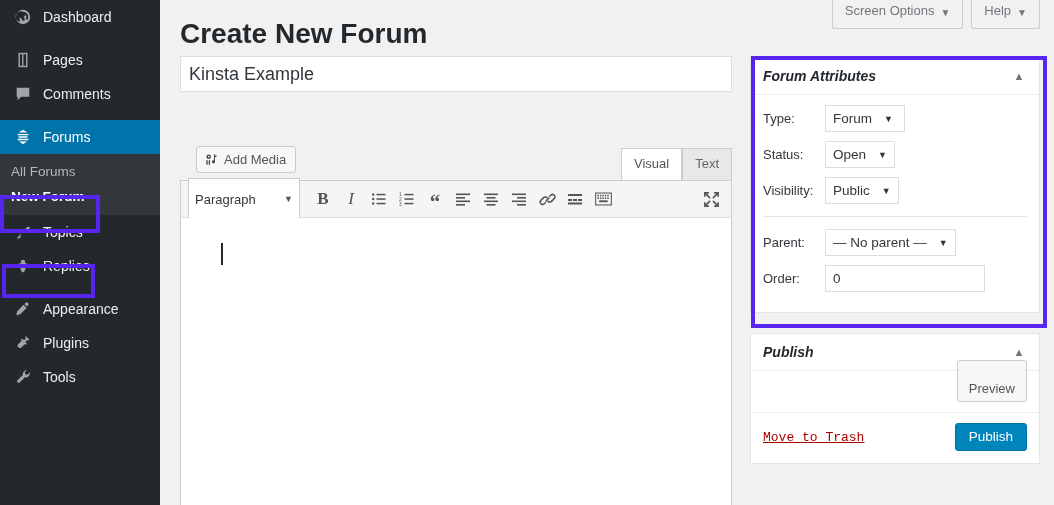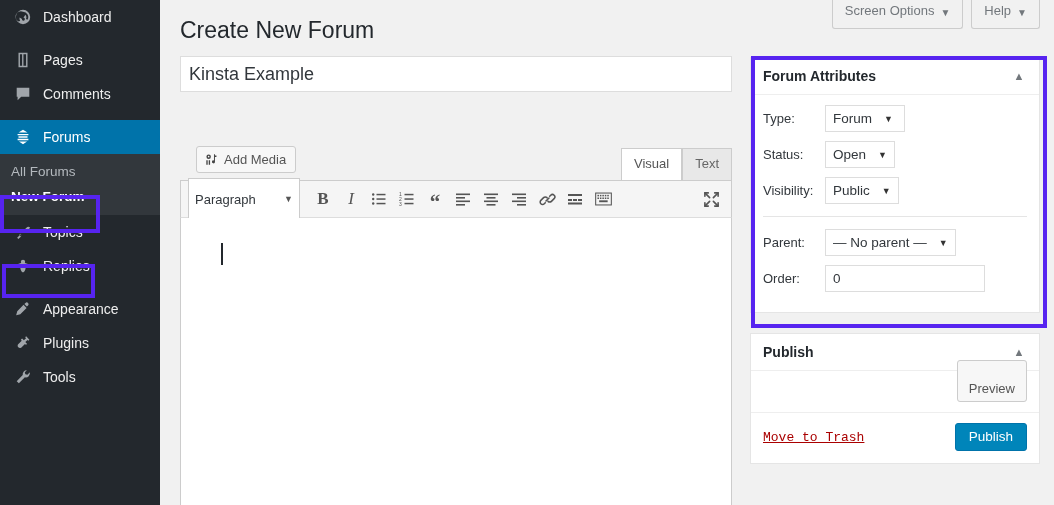--- a/index.html
+++ b/index.html
@@ -91,22 +91,22 @@
   }
   .meta-btn .caret { margin-left: 6px; font-size: 10px; }
 
   
   #main {
     position: absolute; left: 160px; top: 0;
     width: 894px; height: 505px;
   }
   #page-title {
     position: absolute; left: 20px; top: 16px;
-    font-size: 23px;
-    font-weight: normal;
+    font-size: 28px;
+    font-weight: bold;
     color: #23282d;
     line-height: 1.3;
     text-align: center;
   }
   #title-field {
     position: absolute; left: 20px; top: 56px;
     width: 552px; height: 36px;
     background: #fff;
     border: 1px solid #ddd;
     padding: 3px 8px;
@@ -220,20 +220,21 @@
     position: relative;
     height: 37px;
     display: flex; align-items: center;
     padding: 0 12px;
     border-bottom: 1px solid #eee;
   }
   .pb-title {
     font-size: 14px;
     font-weight: bold;
     color: #23282d;
+    font-style: italic;
   }
   .pb-toggle {
     position: absolute; right: 10px; top: 50%;
     transform: translateY(-50%);
     width: 20px; height: 20px;
     display: flex; align-items: center; justify-content: center;
     color: #72777c;
     font-size: 11px;
     cursor: pointer;
   }

